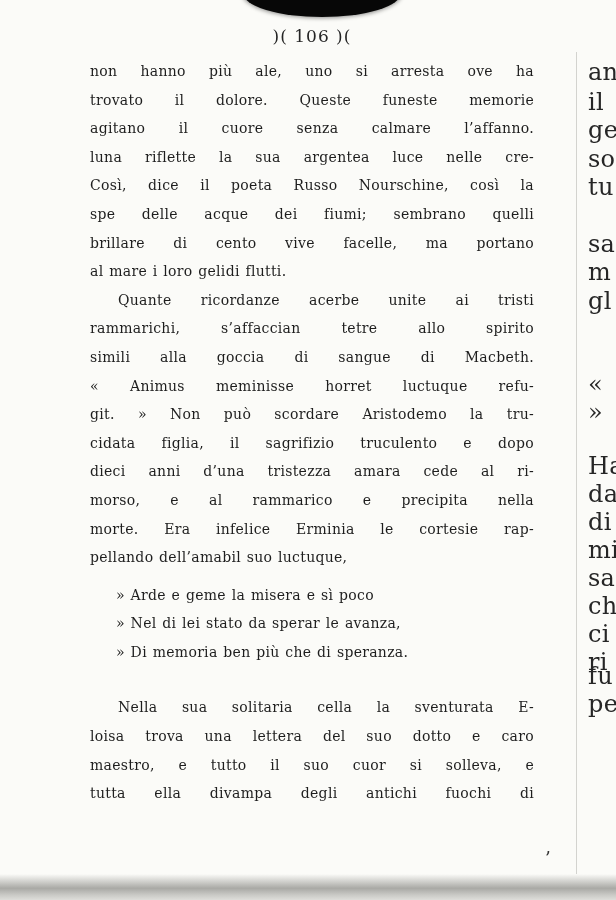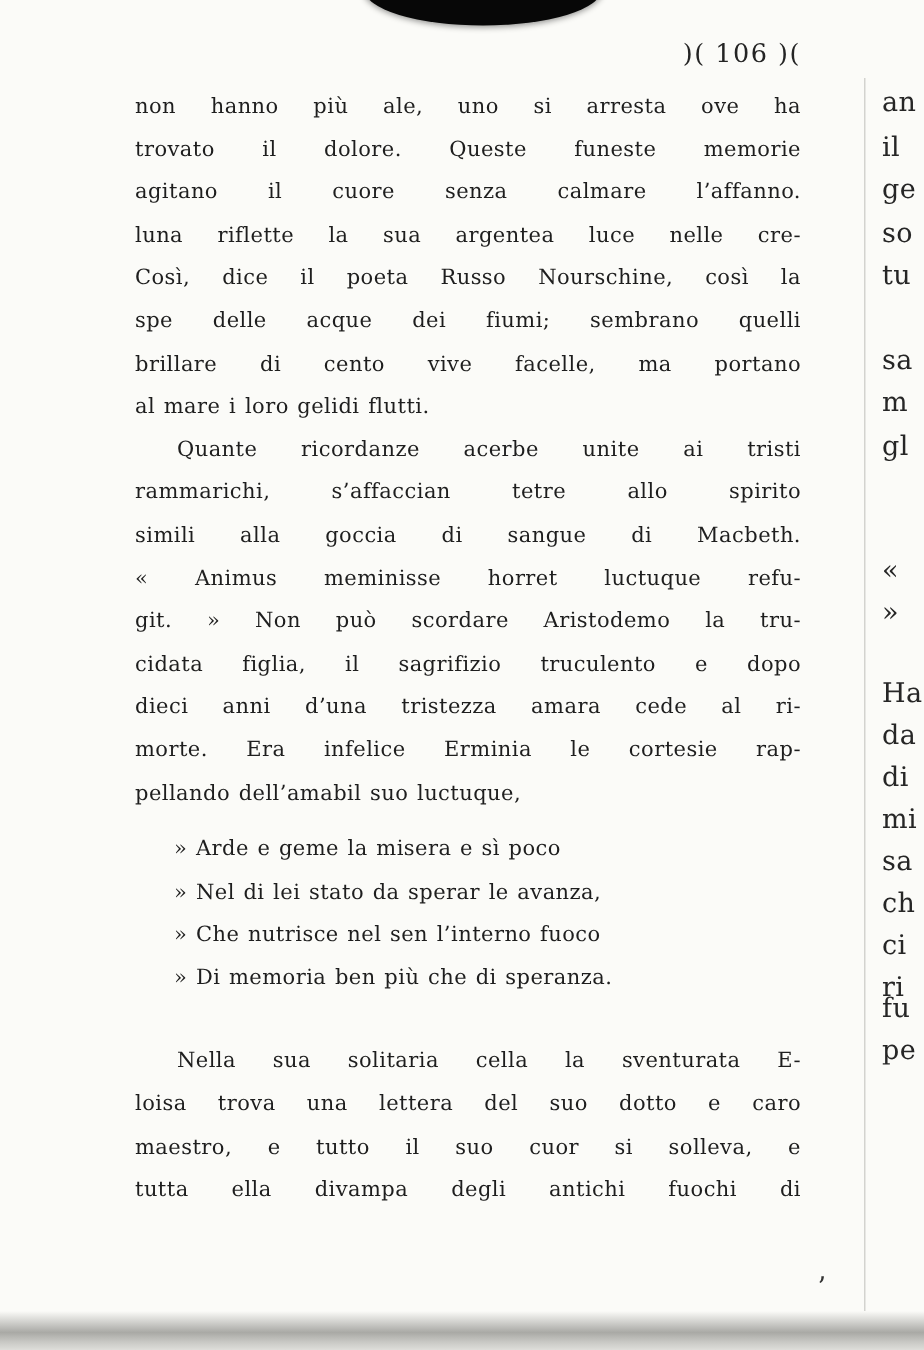--- a/index.html
+++ b/index.html
@@ -14,21 +14,21 @@
   .scan-blob{
     position:absolute;
     left:243px;top:-31px;width:158px;height:48px;
     background:#070707;
     border-radius:50%;
     box-shadow:0 0 4px 1px rgba(0,0,0,.45);
   }
   .page-number{
     position:absolute;
     left:90px;top:26px;width:444px;
-    text-align:right;
+    text-align:center;
     font-size:17px;
     letter-spacing:1px;
     color:#242424;
   }
   .text-block{
     position:absolute;
     left:90px;top:57px;width:444px;
     font-size:14px;
     line-height:28.6px;
     letter-spacing:0.3px;
@@ -56,21 +56,21 @@
     text-align-last:left;
   }
   .gutter-line{
     position:absolute;
     left:576px;top:52px;width:1px;height:822px;
     background:#d3d3cf;
   }
   .next-page-edge{
     position:absolute;
     left:585px;top:0;width:31px;height:900px;
-    font-size:18px;
+    font-size:24px;
     color:#262626;
     overflow:hidden;
   }
   .next-page-edge .fragment{
     position:absolute;
     left:3px;
     white-space:nowrap;
     letter-spacing:0.3px;
   }
   .stray-mark{
@@ -108,27 +108,27 @@
       <div class="line last">al mare i loro gelidi flutti.</div>
     </div>
     <div class="block prose">
       <div class="line indent">Quante ricordanze acerbe unite ai tristi</div>
       <div class="line">rammarichi, s’affaccian tetre allo spirito</div>
       <div class="line">simili alla goccia di sangue di Macbeth.</div>
       <div class="line">« Animus meminisse horret luctuque refu-</div>
       <div class="line">git. » Non può scordare Aristodemo la tru-</div>
       <div class="line">cidata figlia, il sagrifizio truculento e dopo</div>
       <div class="line">dieci anni d’una tristezza amara cede al ri-</div>
+      <div class="line">morso, e al rammarico e precipita nella</div>
       <div class="line">morte. Era infelice Erminia le cortesie rap-</div>
       <div class="line last">pellando dell’amabil suo luctuque,</div>
     </div>
     <div class="block verse">
       <div class="line">» Arde e geme la misera e sì poco</div>
       <div class="line">» Nel di lei stato da sperar le avanza,</div>
-      <div class="line">» Che nutrisce nel sen l’interno fuoco</div>
       <div class="line">» Di memoria ben più che di speranza.</div>
     </div>
     <div class="block prose">
       <div class="line indent">Nella sua solitaria cella la sventurata E-</div>
       <div class="line">loisa trova una lettera del suo dotto e caro</div>
       <div class="line">maestro, e tutto il suo cuor si solleva, e</div>
       <div class="line">tutta ella divampa degli antichi fuochi di</div>
     </div>
   </div>
 

